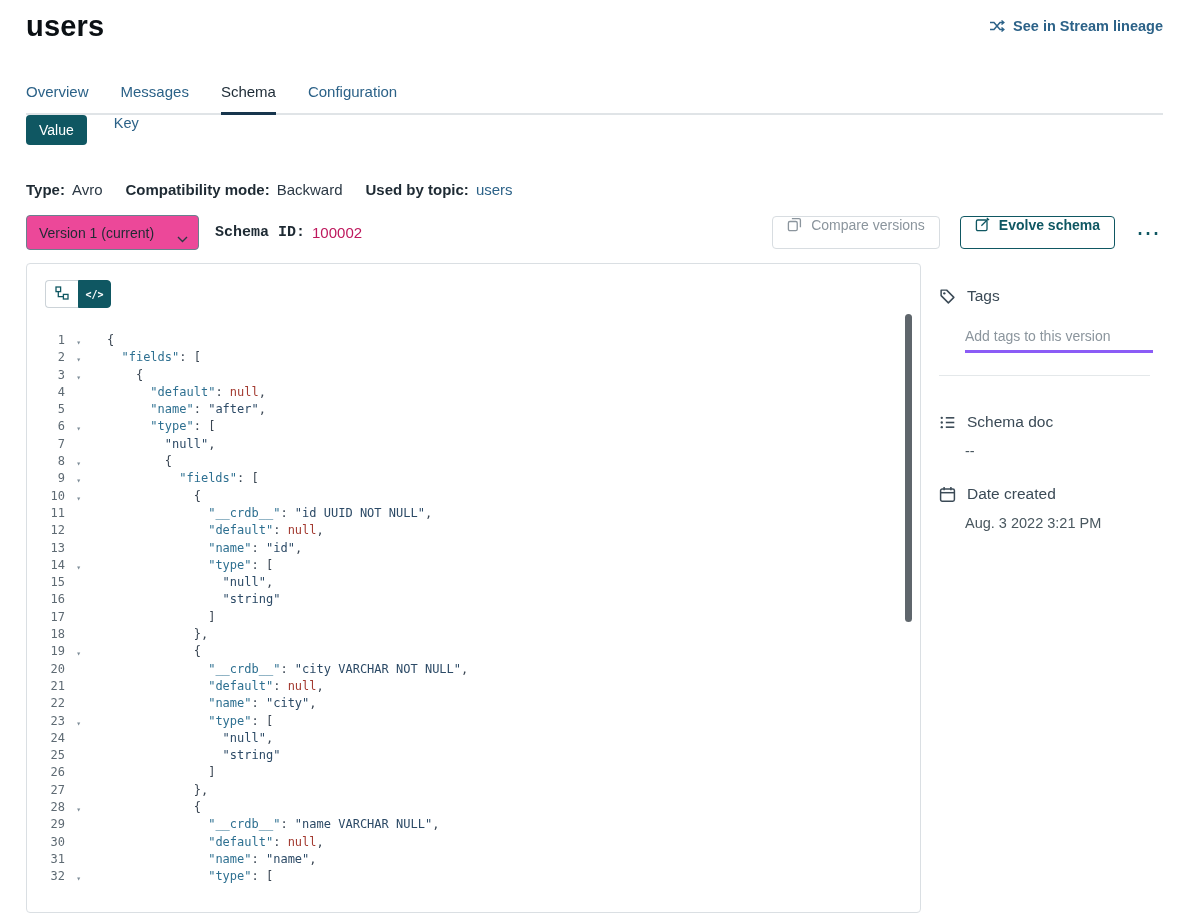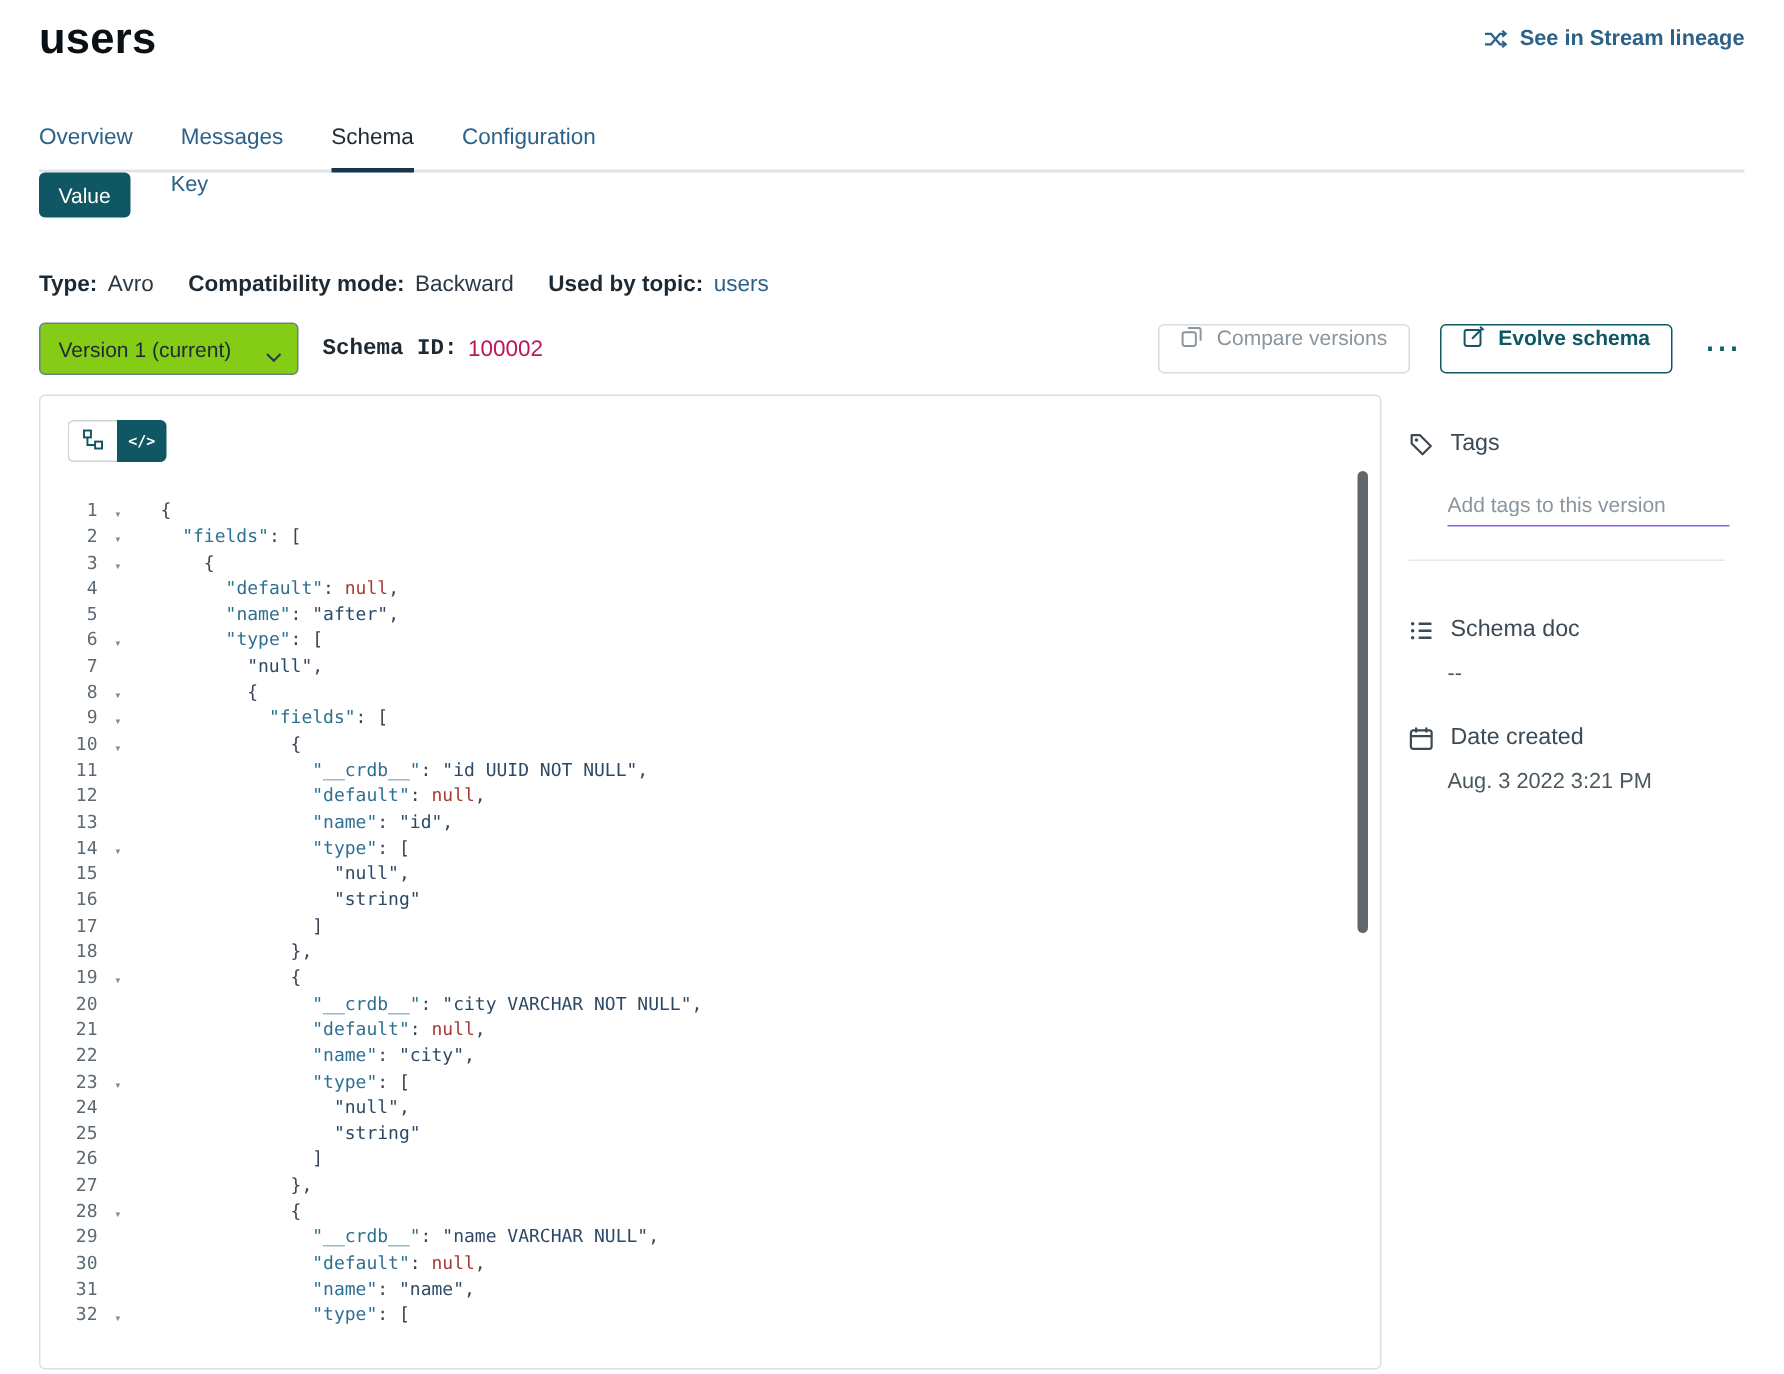--- a/index.html
+++ b/index.html
@@ -34,21 +34,21 @@
   .meta .lbl { font-weight:700; color:#1e2a33; margin-right:7px; }
   .meta .val { margin-right:23px; }
   .meta .link { color:#2c6288; cursor:pointer; }
 
   
   .version-row { margin-top:17px; display:flex; align-items:center; }
   .select-wrap { position:relative; width:173px; height:35px; }
   .select-wrap select {
     appearance:none; -webkit-appearance:none;
     width:100%; height:100%; border:1px solid #69808e; border-radius:4px;
-    background:#84cc16; font-family:inherit; font-size:14px; color:#1f2a33;
+    background:#ec4899; font-family:inherit; font-size:14px; color:#1f2a33;
     padding:0 30px 0 12px; cursor:pointer;
   }
   .select-wrap .chev { position:absolute; right:11px; top:14px; pointer-events:none; }
   .schema-id-lbl { font-weight:700; color:#1e2a33; margin-left:16px; font-size:15px;font-family:Liberation Mono, monospace; }
   .schema-id-val { margin-left:7px; font-size:15px; color:#be185d; }
   .vr-spacer { flex:1; }
   .btn-outline { display:flex; gap:9px; height:33px; padding:0 14px; border-radius:4px; background:#fff; font-size:14px; font-family:inherit; cursor:pointer; }
   .btn-compare { border:1px solid #d8dde1; color:#8b959d; }
   .btn-evolve { border:1px solid #0f5762; color:#0f5762; font-weight:600; margin-left:20px; }
   .btn-more { margin-left:19px; border:none; background:none; color:#0f5762; font-size:24px; line-height:20px; cursor:pointer; padding:0 2px; letter-spacing:1px; }
@@ -70,21 +70,21 @@
   .tk-key { color:#2e7091; }
   .tk-str { color:#2c4a66; }
   .tk-null { color:#a33b31; }
 
   .vscrollbar { position:absolute; top:50px; right:8px; width:7px; height:308px; background:#5f666c; border-radius:4px; cursor:pointer; }
 
   
   .sidebar { flex:1; padding:24px 0 0 18px; }
   .side-head { display:flex; align-items:center; gap:11px; color:#3b4a56; font-size:15.5px; }
   .side-head svg { display:block; color:#3b4a56; }
-  .tags-input { display:block; margin:21px 0 0 26px; width:188px; border:none; border-bottom:1px solid #8b5cf6; font-family:inherit; font-size:14px; color:#2b3844; padding:2px 0 6px 0; outline:none; background:transparent; }
+  .tags-input { display:block; margin:21px 0 0 26px; width:188px; border:none; border-bottom:3px solid #8b5cf6; font-family:inherit; font-size:14px; color:#2b3844; padding:2px 0 6px 0; outline:none; background:transparent; }
   .tags-input::placeholder { color:#8b959d; }
   .side-divider { height:1px; background:#e4e8ea; margin:22px 13px 0 0; }
   .side-section { margin-top:37px; }
   .side-section.tight { margin-top:26px; }
   .side-val { margin:12px 0 0 26px; font-size:14.5px; color:#49575f; }
 </style>
 </head>
 <body>
 
 <div class="page">

